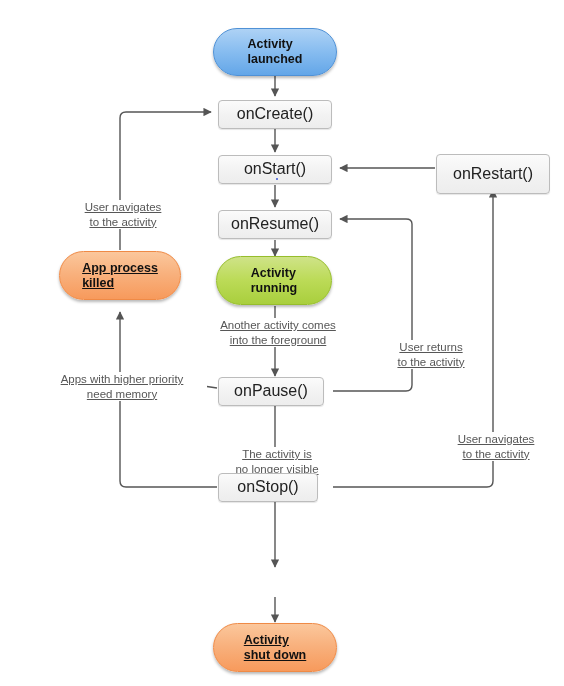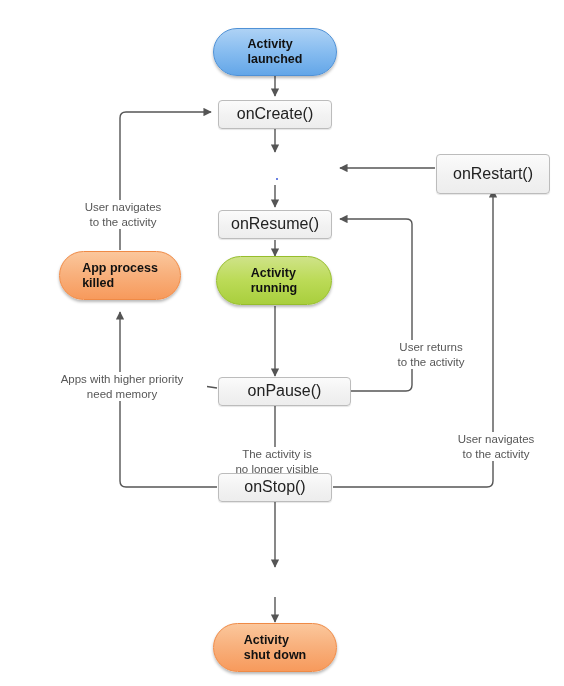--- a/index.html
+++ b/index.html
@@ -61,33 +61,35 @@
   }
 
   .state-green {
     background: linear-gradient(to bottom, #cfe388 0%, #bcdb58 48%, #a9cf3d 100%);
     border: 1px solid #96bd2c;
   }
 
   .state-orange {
     background: linear-gradient(to bottom, #fbc79c 0%, #f8b07c 48%, #f79a5c 100%);
     border: 1px solid #ef8a46;
+    text-decoration: underline;
   }
 
   
   .edge-label {
     position: absolute;
     font-size: 11.5px;
     color: #575757;
     text-align: center;
     line-height: 1.28;
     white-space: pre;
     z-index: 2;
     background: #ffffff;
     padding: 0 3px;
+    text-decoration: underline;
   }
 
   .dot-artifact {
     position: absolute;
     width: 2px;
     height: 2px;
     background: #3a57d8;
     border-radius: 50%;
     z-index: 4;
   }
@@ -132,43 +134,45 @@
       <path d="M 120 250 L 120 118 Q 120 112 126 112 L 211 112"></path>
     </g>
     <g stroke="#555555" stroke-width="1.4" fill="none">
 
       <path d="M 217 388 L 190 384"></path>
     </g>
   </svg>
 
   <div class="edge-label" style="left:52px; top:200px; width:136px;">User navigates<br>to the activity</div>
 
+  <div class="edge-label" style="left:187px; top:318px; width:176px;">Another activity comes<br>into the foreground</div>
 
   <div class="edge-label" style="left:37px; top:372px; width:164px;">Apps with higher priority<br>need memory</div>
 
   <div class="edge-label" style="left:372px; top:340px; width:112px;">User returns<br>to the activity</div>
 
   <div class="edge-label" style="left:206px; top:415px; width:136px;margin-top:32px;">The activity is<br>no longer visible</div>
 
   <div class="edge-label" style="left:437px; top:432px; width:112px;">User navigates<br>to the activity</div>
 
 
   <div class="node state state-blue" style="left:213px; top:28px; width:124px; height:48px;">Activity<br>launched</div>
 
   <div class="node callback" style="left:218px; top:100px; width:114px; height:29px;">onCreate()</div>
 
+  <div class="node callback" style="left:218px; top:155px; width:114px; height:29px;">onStart()</div>
   <span class="dot-artifact" style="left:276px; top:178px;"></span>
 
   <div class="node callback" style="left:218px; top:210px; width:114px; height:29px;">onResume()</div>
 
   <div class="node state state-green" style="left:216px; top:256px; width:116px; height:49px;">Activity<br>running</div>
 
-  <div class="node callback" style="left:218px; top:377px; width:133px; height:29px;">onPause()</div>
+  <div class="node callback" style="left:218px; top:377px; width:106px; height:29px;">onPause()</div>
 
-  <div class="node callback" style="left:218px; top:473px; width:114px; height:29px;">onStop()</div>
+  <div class="node callback" style="left:218px; top:473px; width:100px; height:29px;">onStop()</div>
 
 
   <div class="node callback" style="left:436px; top:154px; width:114px; height:40px;">onRestart()</div>
 
   <div class="node state state-orange" style="left:59px; top:251px; width:122px; height:49px;">App process<br>killed</div>
 
   <div class="node state state-orange" style="left:213px; top:623px; width:124px; height:49px;">Activity<br>shut down</div>
 
 </div>
 

